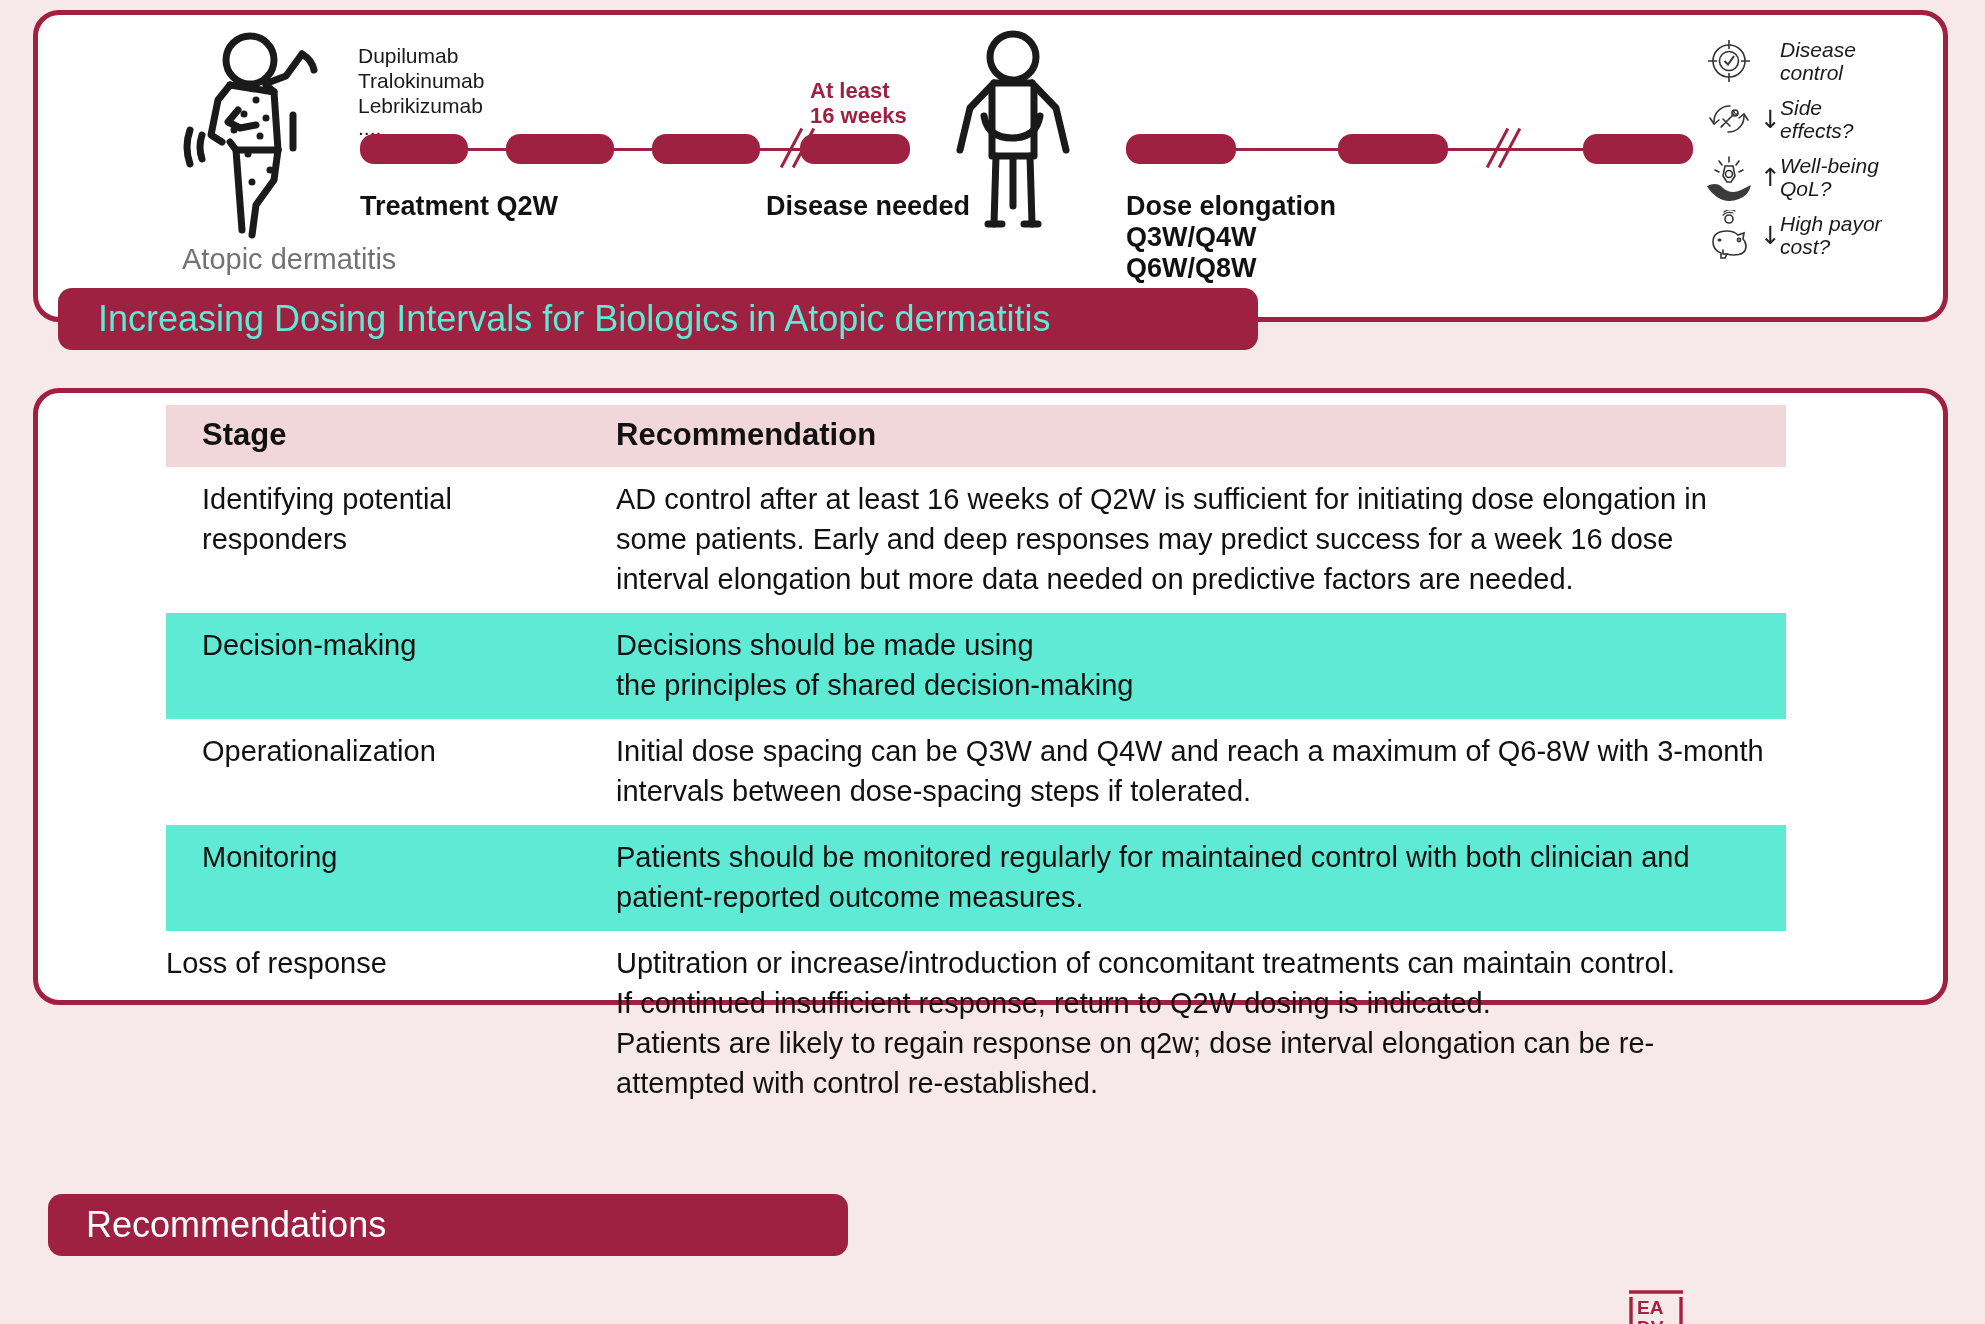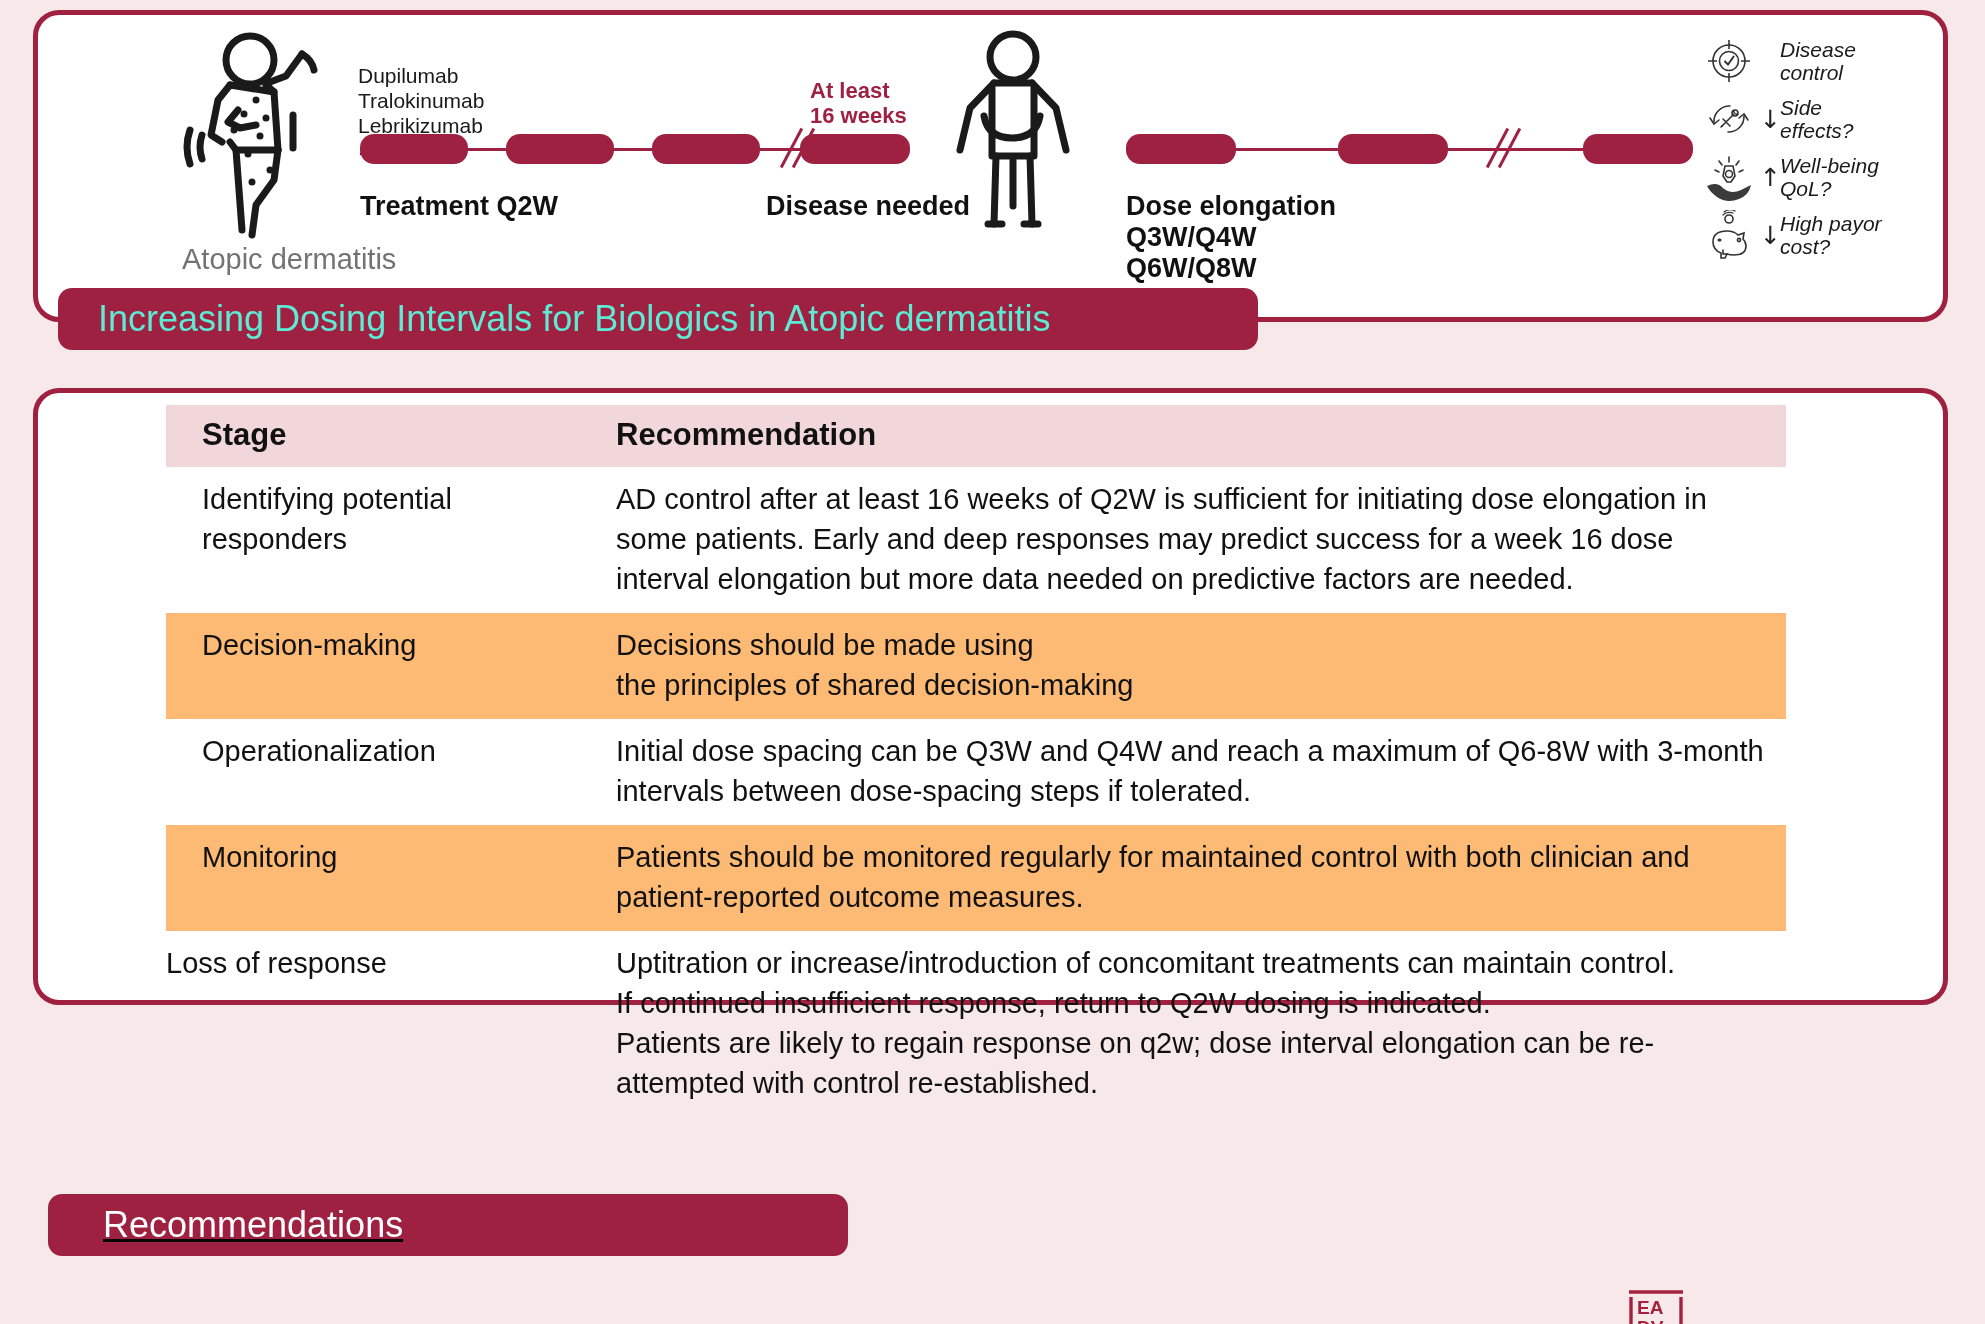--- a/index.html
+++ b/index.html
@@ -46,21 +46,20 @@
   }
 
   .drug-list {
     position: absolute;
     left: 320px;
     top: 28px;
     font-size: 21px;
     line-height: 25px;
     color: #1a1a1a;
     white-space: nowrap;
-    margin-top: 20px;
   }
 
   
   .capsule {
     position: absolute;
     background: #9e2142;
     border-radius: 14px;
     height: 30px;
   }
   .tl-line {
@@ -184,39 +183,38 @@
   }
   .hdr td.col-stage { padding-left: 36px; }
 
   .row td {
     font-size: 29px;
     line-height: 40px;
     color: #111;
     padding: 12px 16px 14px 30px;
   }
   .row td.col-stage { padding-left: 36px; margin-left: 37px; }
-  .row.shade td { background: #fdba74; }
+  .row.shade td { background: #5eead4; }
   .row.full td.col-stage { padding-left: 0px; }
 
   .just { text-align: justify; }
 
   
   .rec-banner {
     position: absolute;
     left: 48px;
     top: 1194px;
     width: 800px;
     height: 62px;
     background: #9e2142;
     border-radius: 14px;
     display: flex;
     align-items: center;
-    padding-left: 55px;
+    padding-left: 38px;
     z-index: 6;
-    text-decoration: underline;
   }
   .rec-banner span {
     color: #ffffff;
     font-size: 36px;
     white-space: nowrap;
   }
 
   
   .logo {
     position: absolute;

